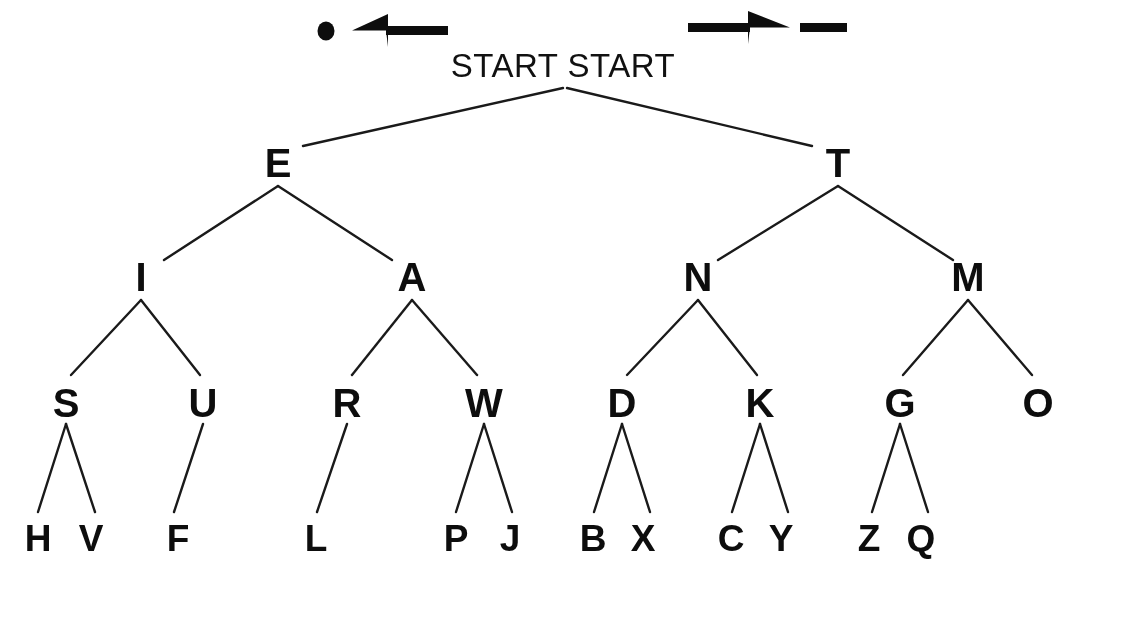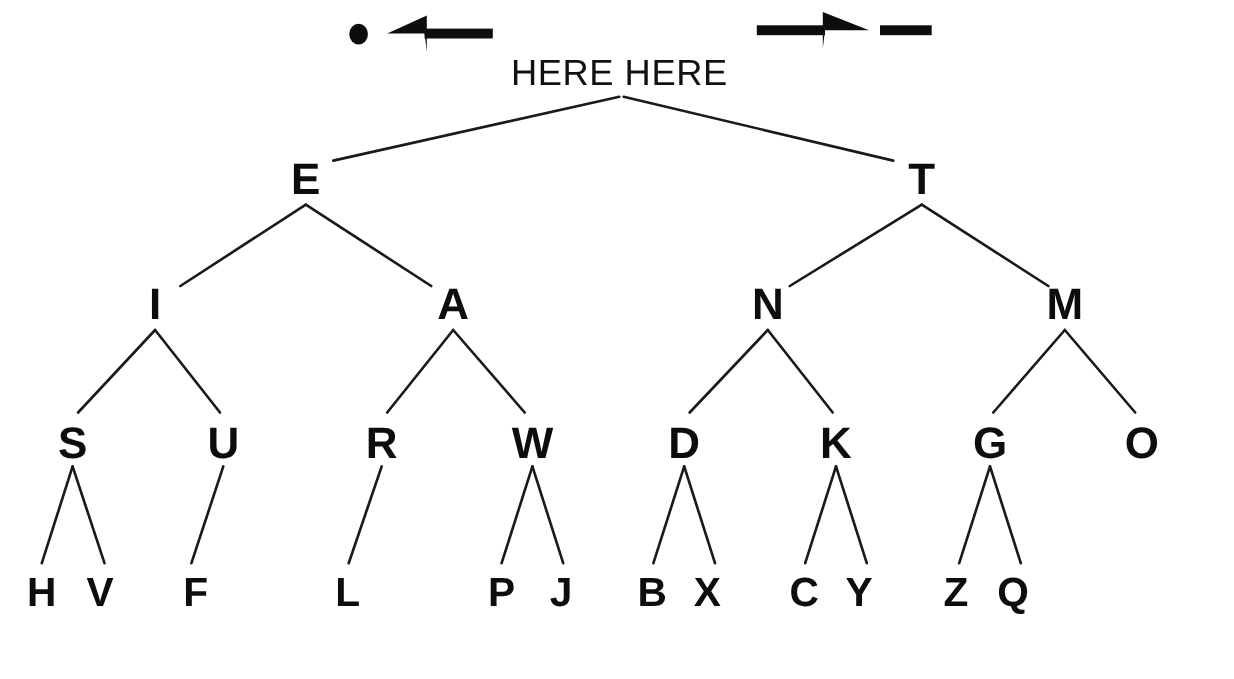--- a/index.html
+++ b/index.html
@@ -86,21 +86,21 @@
       <rect x="386" y="26" width="62" height="9" fill="#0d0d0d"></rect>
       <polygon points="386,30.5 352,30.5 388,14 388,47" fill="#0d0d0d"></polygon>
     </g>
     <g>
       <rect x="688" y="23" width="62" height="9" fill="#0d0d0d"></rect>
       <polygon points="750,27.5 790,27.5 748,11 748,44" fill="#0d0d0d"></polygon>
     </g>
     <rect x="800" y="23" width="47" height="9" fill="#0d0d0d"></rect>
   </svg>
 
-  <div class="legend-text" style="left:563px; top:66px;">HERE HERE</div>
+  <div class="legend-text" style="left:563px; top:66px;">START START</div>
 
   <div id="node-layer">
       <div class="node-label" style="left: 278px; top: 163px; font-size: 40px;">E</div>
       <div class="node-label" style="left: 838px; top: 163px; font-size: 40px;">T</div>
       <div class="node-label" style="left: 141px; top: 277px; font-size: 40px;">I</div>
       <div class="node-label" style="left: 412px; top: 277px; font-size: 40px;">A</div>
       <div class="node-label" style="left: 698px; top: 277px; font-size: 40px;">N</div>
       <div class="node-label" style="left: 968px; top: 277px; font-size: 40px;">M</div>
       <div class="node-label" style="left: 66px; top: 403px; font-size: 40px;">S</div>
       <div class="node-label" style="left: 203px; top: 403px; font-size: 40px;">U</div>

